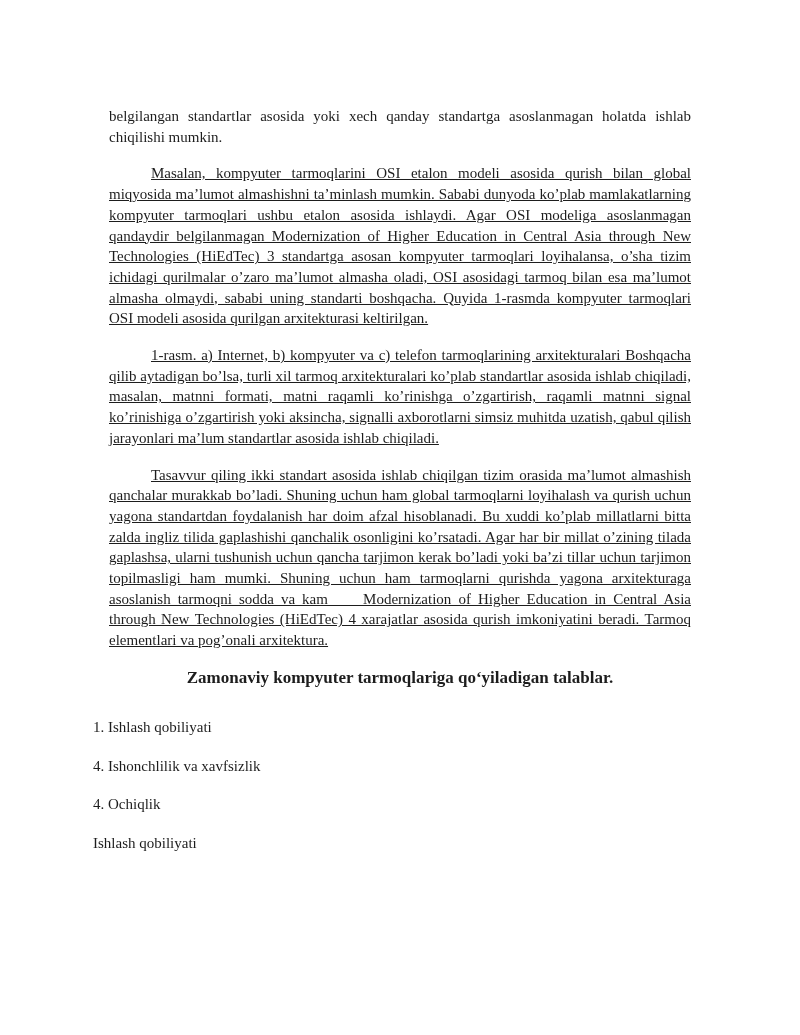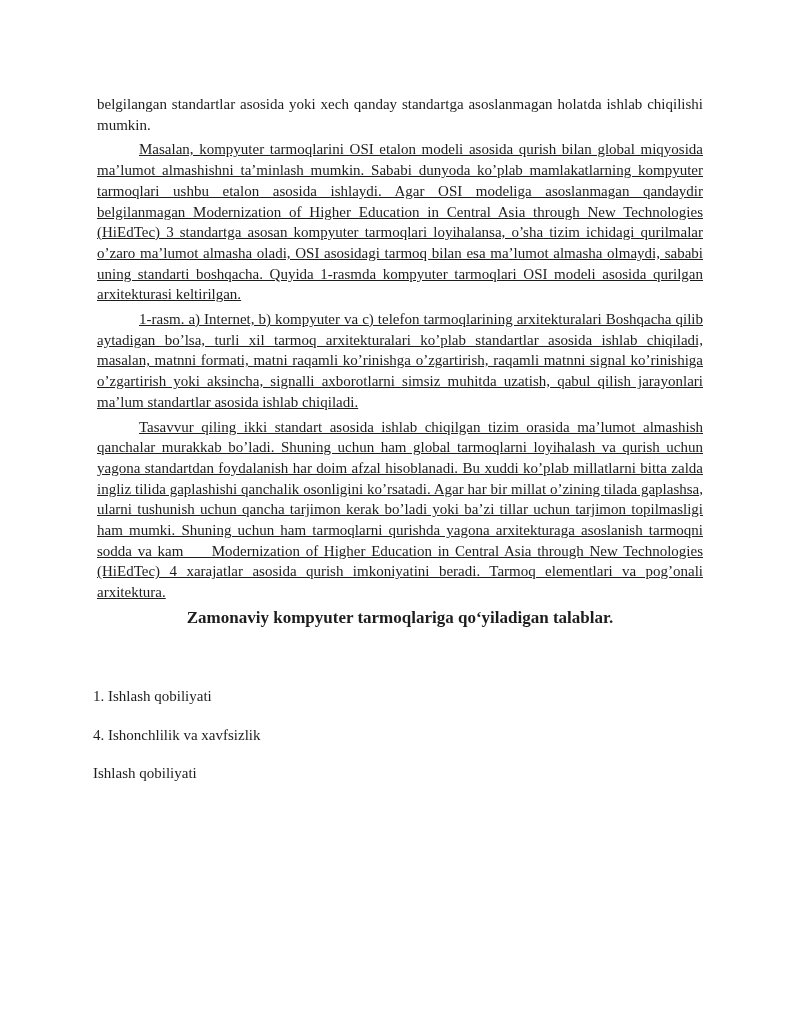--- a/index.html
+++ b/index.html
@@ -15,31 +15,31 @@
     position: relative;
   }
   .page {
     position: absolute;
     left: 93px;
     top: 90px;
     width: 614px;
     color: #1d1d1d;
   }
   .para {
-    margin: 4px;
+    margin: 16px;
     font-size: 15px;
     line-height: 20.7px;
     text-align: justify;
   }
   .para.indent {
     text-indent: 42px;
     text-decoration: underline;
   }
   .heading {
-    margin: 0 0 57px 0;
+    margin: 0 0 28px 0;
     font-size: 17px;
     line-height: 22px;
     font-weight: bold;
     text-align: center;
   }
   .list-line {
     margin: 0 0 18px 0;
     font-size: 15px;
     line-height: 20.7px;
     text-align: left;
@@ -58,18 +58,19 @@
 
   <p class="para indent">Tasavvur qiling ikki standart asosida ishlab chiqilgan tizim orasida ma’lumot almashish qanchalar murakkab bo’ladi. Shuning uchun ham global tarmoqlarni loyihalash va qurish uchun yagona standartdan foydalanish har doim afzal hisoblanadi. Bu xuddi ko’plab millatlarni bitta zalda ingliz tilida gaplashishi qanchalik osonligini ko’rsatadi. Agar har bir millat o’zining tilada gaplashsa, ularni tushunish uchun qancha tarjimon kerak bo’ladi yoki ba’zi tillar uchun tarjimon topilmasligi ham mumki. Shuning uchun ham tarmoqlarni qurishda yagona arxitekturaga asoslanish tarmoqni sodda va kam&nbsp;&nbsp;&nbsp;&nbsp; Modernization of Higher Education in Central Asia through New Technologies (HiEdTec) 4 xarajatlar asosida qurish imkoniyatini beradi. Tarmoq elementlari va pog’onali arxitektura.</p>
 
   <h2 class="heading">Zamonaviy kompyuter tarmoqlariga qoʻyiladigan talablar.</h2>
 
   <p class="list-line">1. Ishlash qobiliyati</p>
 
   <p class="list-line">4. Ishonchlilik va xavfsizlik</p>
 
 
+  <p class="list-line">4. Ochiqlik</p>
 
 
 
   <p class="list-line">Ishlash qobiliyati</p>
 
 </div>
 
 </body></html>

